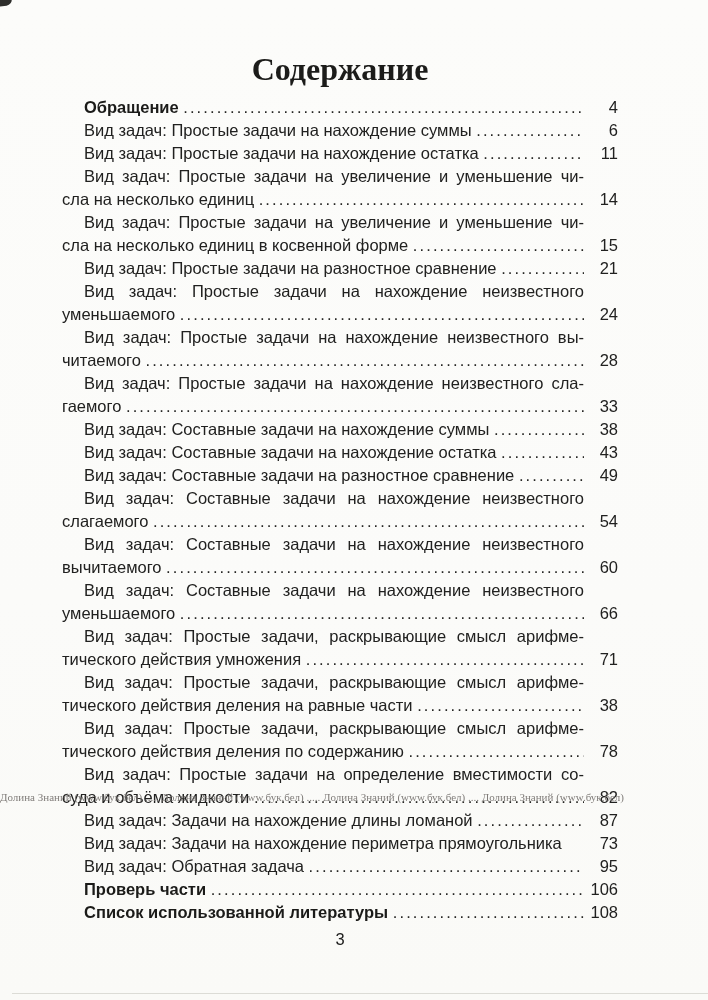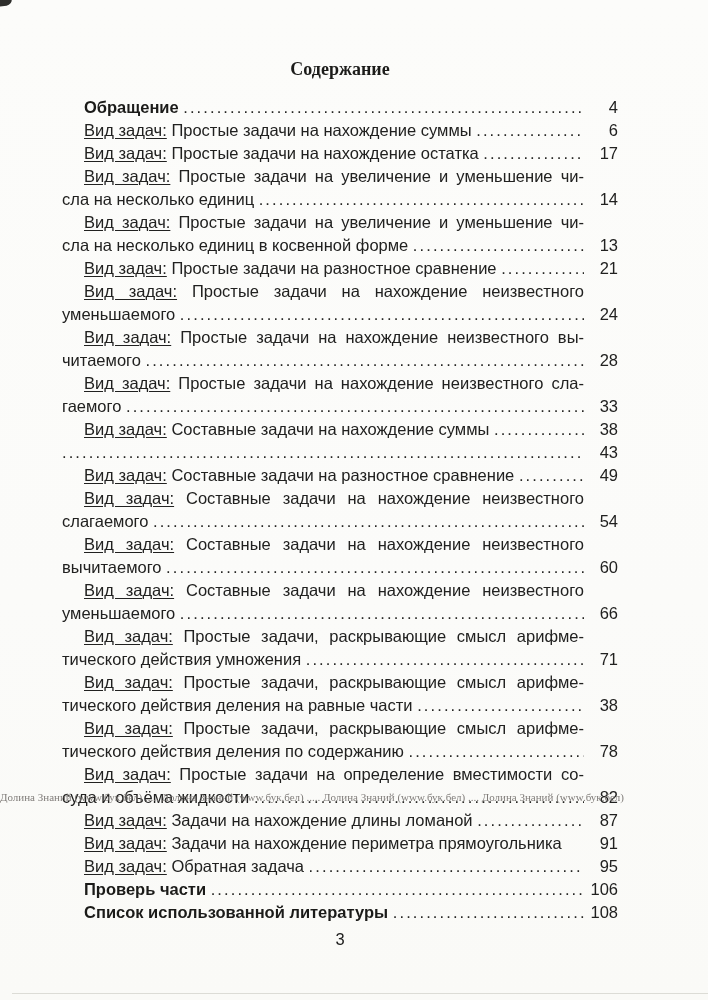--- a/index.html
+++ b/index.html
@@ -45,21 +45,21 @@
     top: 52px;
     width: 556px;
   }
   .title {
     margin: 0 0 10px 0;
     height: 34px;
     line-height: 34px;
     text-align: center;
     font-family: "Liberation Serif", serif;
     font-weight: bold;
-    font-size: 18px;
+    font-size: 32px;
     color: #1c1c1a;
   }
   .toc {
     width: 556px;
   }
   .line {
     display: flex;
     align-items: baseline;
     height: 23px;
     max-height: 23px;
@@ -74,21 +74,20 @@
   }
   .txt.ind { margin-left: 22px; }
   .txt.b { font-weight: bold; color: #1b1b19; }
   .line.just .txt {
     flex: 1 1 auto;
     white-space: normal;
     text-align: justify;
     text-align-last: justify;
   }
   .pre {
-    text-decoration: underline;
     text-underline-offset: 2px;
     text-decoration-thickness: 1px;
   }
   .leader {
     flex: 1 1 0;
     min-width: 0;
     overflow: hidden;
     white-space: nowrap;
     letter-spacing: 2.1px;
     color: #262624;
@@ -138,39 +137,39 @@
           <span class="pagenum">4</span>
         </div>
         <div class="line">
           <span class="txt ind"><span class="pre">Вид задач:</span> Простые задачи на нахождение суммы </span>
           <span class="leader">........................................................................................................................................................................................................</span>
           <span class="pagenum">6</span>
         </div>
         <div class="line">
           <span class="txt ind"><span class="pre">Вид задач:</span> Простые задачи на нахождение остатка </span>
           <span class="leader">........................................................................................................................................................................................................</span>
-          <span class="pagenum">17</span>
+          <span class="pagenum">11</span>
         </div>
         <div class="line just">
           <span class="txt ind"><span class="pre">Вид задач:</span> Простые задачи на увеличение и уменьшение чи-</span>
           <span class="pagenum"></span>
         </div>
         <div class="line">
           <span class="txt">сла на несколько единиц </span>
           <span class="leader">........................................................................................................................................................................................................</span>
           <span class="pagenum">14</span>
         </div>
         <div class="line just">
           <span class="txt ind"><span class="pre">Вид задач:</span> Простые задачи на увеличение и уменьшение чи-</span>
           <span class="pagenum"></span>
         </div>
         <div class="line">
           <span class="txt">сла на несколько единиц в косвенной форме </span>
           <span class="leader">........................................................................................................................................................................................................</span>
-          <span class="pagenum">13</span>
+          <span class="pagenum">15</span>
         </div>
         <div class="line">
           <span class="txt ind"><span class="pre">Вид задач:</span> Простые задачи на разностное сравнение </span>
           <span class="leader">........................................................................................................................................................................................................</span>
           <span class="pagenum">21</span>
         </div>
         <div class="line just">
           <span class="txt ind"><span class="pre">Вид задач:</span> Простые задачи на нахождение неизвестного</span>
           <span class="pagenum"></span>
         </div>
@@ -196,20 +195,21 @@
           <span class="txt">гаемого </span>
           <span class="leader">........................................................................................................................................................................................................</span>
           <span class="pagenum">33</span>
         </div>
         <div class="line">
           <span class="txt ind"><span class="pre">Вид задач:</span> Составные задачи на нахождение суммы </span>
           <span class="leader">........................................................................................................................................................................................................</span>
           <span class="pagenum">38</span>
         </div>
         <div class="line">
+          <span class="txt ind"><span class="pre">Вид задач:</span> Составные задачи на нахождение остатка </span>
           <span class="leader">........................................................................................................................................................................................................</span>
           <span class="pagenum">43</span>
         </div>
         <div class="line">
           <span class="txt ind"><span class="pre">Вид задач:</span> Составные задачи на разностное сравнение </span>
           <span class="leader">........................................................................................................................................................................................................</span>
           <span class="pagenum">49</span>
         </div>
         <div class="line just">
           <span class="txt ind"><span class="pre">Вид задач:</span> Составные задачи на нахождение неизвестного</span>
@@ -275,21 +275,21 @@
           <span class="pagenum">82</span>
         </div>
         <div class="line">
           <span class="txt ind"><span class="pre">Вид задач:</span> Задачи на нахождение длины ломаной </span>
           <span class="leader">........................................................................................................................................................................................................</span>
           <span class="pagenum">87</span>
         </div>
         <div class="line">
           <span class="txt ind"><span class="pre">Вид задач:</span> Задачи на нахождение периметра прямоугольника </span>
           <span class="leader"></span>
-          <span class="pagenum">91</span>
+          <span class="pagenum">73</span>
         </div>
         <div class="line">
           <span class="txt ind"><span class="pre">Вид задач:</span> Обратная задача </span>
           <span class="leader">........................................................................................................................................................................................................</span>
           <span class="pagenum">95</span>
         </div>
         <div class="line">
           <span class="txt ind b">Проверь части </span>
           <span class="leader">........................................................................................................................................................................................................</span>
           <span class="pagenum">106</span>

